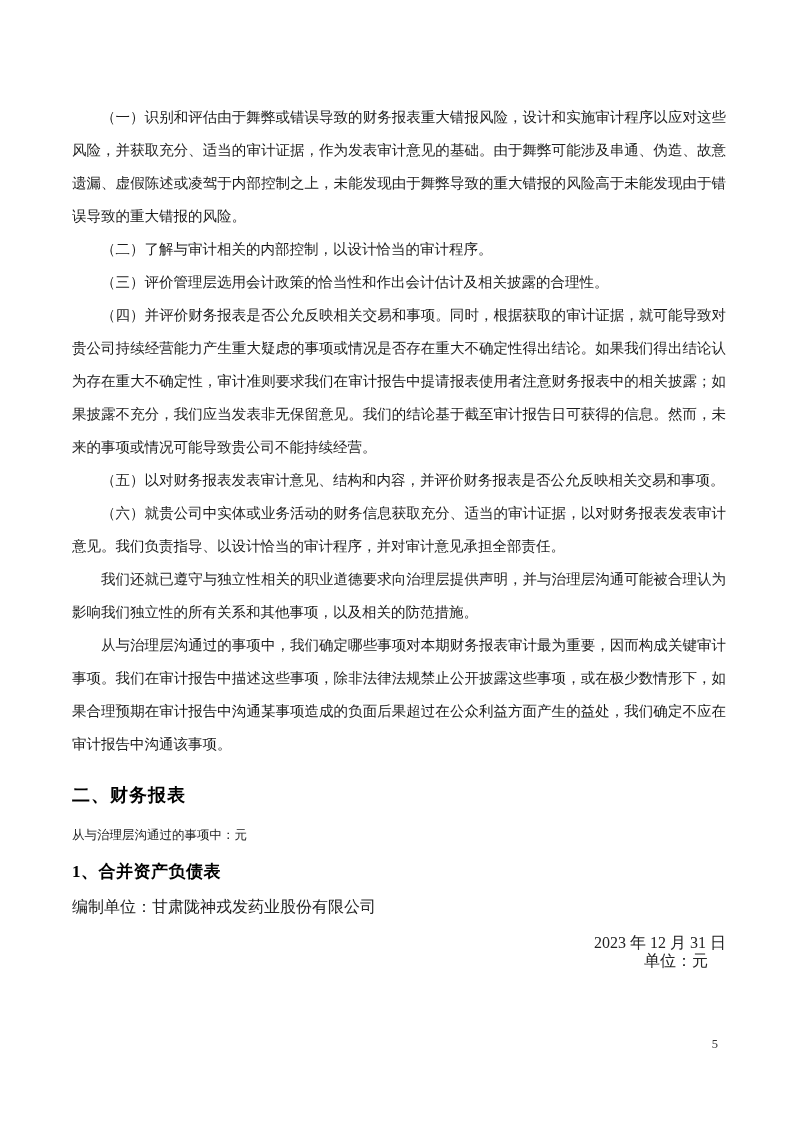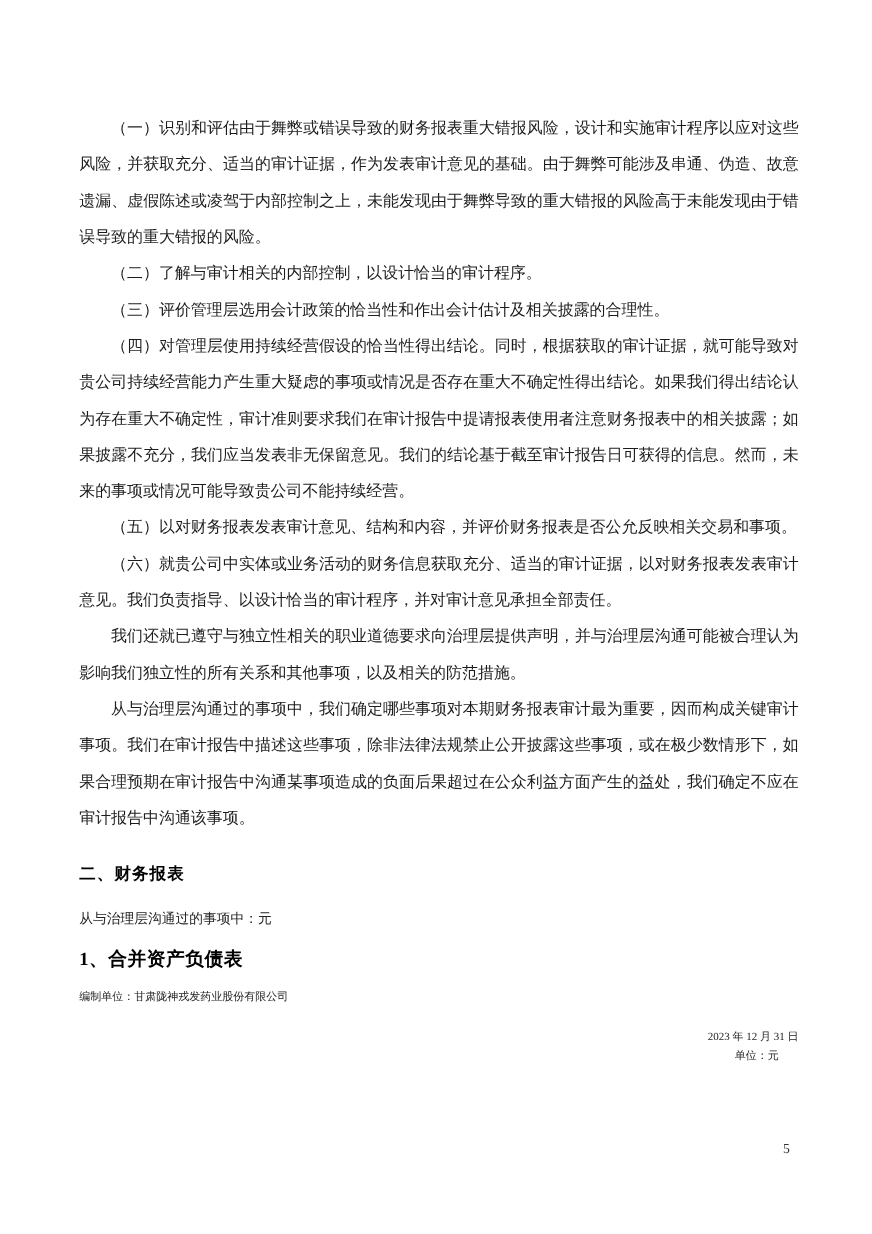--- a/index.html
+++ b/index.html
@@ -23,21 +23,21 @@
     font-size: 14.5px;
     line-height: 33px;
     text-align: justify;
     text-justify: inter-ideograph;
     text-align-last: left;
     text-indent: 2em;
     color: #1c1c1c;
   }
   .section-heading {
     margin: 24px 0 0 0;
-    font-size: 15px;
+    font-size: 18px;
     line-height: 21px;
     font-weight: bold;
     color: #000000;
     font-family: "Liberation Serif", "DejaVu Serif", serif;
     letter-spacing: 1px;
   }
   .unit-note {
     margin: 21px 0 0 0;
     font-size: 12.5px;
     line-height: 16px;
@@ -46,21 +46,21 @@
   .sub-heading {
     margin: 19px 0 0 0;
     font-size: 17px;
     line-height: 19px;
     font-weight: bold;
     color: #000000;
     letter-spacing: 0.5px;
   }
   .meta-line {
     margin: 0;
-    font-size: 10px;
+    font-size: 16px;
     line-height: 18px;
     color: #222222;
   }
   .meta-prepared {
     margin-top: 17px;
   }
   .meta-date {
     text-align: right;
     margin-top: 18px;
   }
@@ -79,21 +79,21 @@
 </style>
 </head>
 <body>
 
 <div class="page">
 
   <div class="body-text">
     <p class="para">（一）识别和评估由于舞弊或错误导致的财务报表重大错报风险，设计和实施审计程序以应对这些风险，并获取充分、适当的审计证据，作为发表审计意见的基础。由于舞弊可能涉及串通、伪造、故意遗漏、虚假陈述或凌驾于内部控制之上，未能发现由于舞弊导致的重大错报的风险高于未能发现由于错误导致的重大错报的风险。</p>
     <p class="para">（二）了解与审计相关的内部控制，以设计恰当的审计程序。</p>
     <p class="para">（三）评价管理层选用会计政策的恰当性和作出会计估计及相关披露的合理性。</p>
-    <p class="para">（四）对管理层使用持续经营假设的恰当性得出结论。同时，根据获取的审计证据，就可能导致对贵公司持续经营能力产生重大疑虑的事项或情况是否存在重大不确定性得出结论。如果我们得出结论认为存在重大不确定性，审计准则要求我们在审计报告中提请报表使用者注意财务报表中的相关披露；如果披露不充分，我们应当发表非无保留意见。我们的结论基于截至审计报告日可获得的信息。然而，未来的事项或情况可能导致贵公司不能持续经营。</p>
+    <p class="para">（四）并评价财务报表是否公允反映相关交易和事项。同时，根据获取的审计证据，就可能导致对贵公司持续经营能力产生重大疑虑的事项或情况是否存在重大不确定性得出结论。如果我们得出结论认为存在重大不确定性，审计准则要求我们在审计报告中提请报表使用者注意财务报表中的相关披露；如果披露不充分，我们应当发表非无保留意见。我们的结论基于截至审计报告日可获得的信息。然而，未来的事项或情况可能导致贵公司不能持续经营。</p>
     <p class="para">（五）以对财务报表发表审计意见、结构和内容，并评价财务报表是否公允反映相关交易和事项。</p>
     <p class="para">（六）就贵公司中实体或业务活动的财务信息获取充分、适当的审计证据，以对财务报表发表审计意见。我们负责指导、以设计恰当的审计程序，并对审计意见承担全部责任。</p>
     <p class="para">我们还就已遵守与独立性相关的职业道德要求向治理层提供声明，并与治理层沟通可能被合理认为影响我们独立性的所有关系和其他事项，以及相关的防范措施。</p>
     <p class="para">从与治理层沟通过的事项中，我们确定哪些事项对本期财务报表审计最为重要，因而构成关键审计事项。我们在审计报告中描述这些事项，除非法律法规禁止公开披露这些事项，或在极少数情形下，如果合理预期在审计报告中沟通某事项造成的负面后果超过在公众利益方面产生的益处，我们确定不应在审计报告中沟通该事项。</p>
   </div>
 
   <h2 class="section-heading">二、财务报表</h2>
 
   <p class="unit-note">从与治理层沟通过的事项中：元</p>
 

